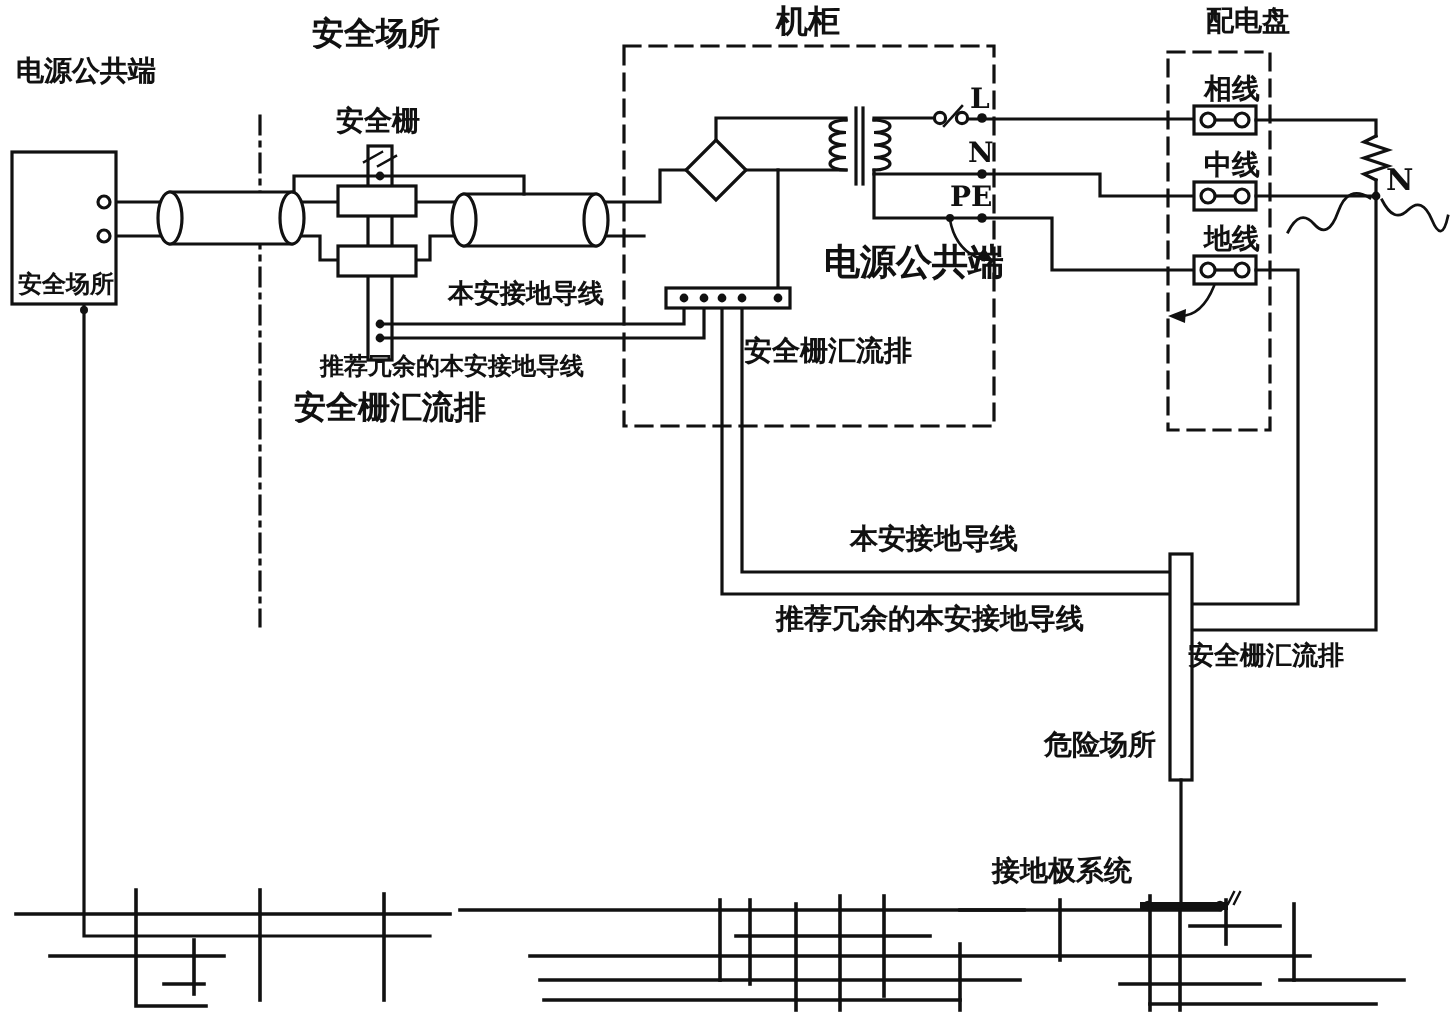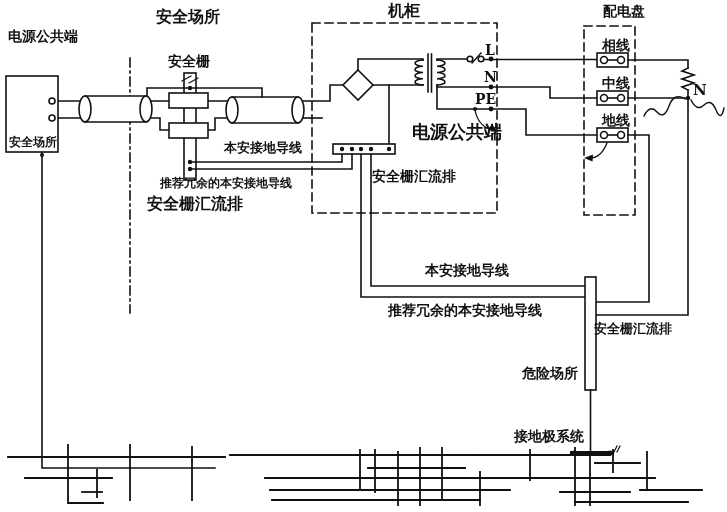--- a/index.html
+++ b/index.html
@@ -208,21 +208,21 @@
 <div class="lbl" style="left:8px;   top:29px;  font-size:14px">电源公共端</div>
 <div class="lbl" style="left:156px; top:9px;   font-size:16px">安全场所</div>
 <div class="lbl" style="left:388px; top:3px;   font-size:16px">机柜</div>
 <div class="lbl" style="left:603px; top:4px;   font-size:14px">配电盘</div>
 
 <div class="lbl" style="left:9px;   top:136px; font-size:12px">安全场所</div>
 <div class="lbl" style="left:168px; top:54px;  font-size:14px">安全栅</div>
 <div class="lbl" style="left:147px; top:196px; font-size:16px">安全栅汇流排</div>
 <div class="lbl" style="left:372px; top:169px; font-size:14px">安全栅汇流排</div>
 <div class="lbl" style="left:522px; top:366px; font-size:14px">危险场所</div>
-<div class="lbl" style="left:514px; top:429px; font-size:14px">接地极系统</div>
+<div class="lbl" style="left:496px; top:429px; font-size:14px">接地极系统</div>
 
 <div class="lbl" style="left:224px; top:141px; font-size:13px">本安接地导线</div>
 <div class="lbl" style="left:160px; top:177px; font-size:12px">推荐冗余的本安接地导线</div>
 <div class="lbl" style="left:425px; top:263px; font-size:14px">本安接地导线</div>
 <div class="lbl" style="left:388px; top:303px; font-size:14px">推荐冗余的本安接地导线</div>
 <div class="lbl" style="left:594px; top:322px; font-size:13px">安全栅汇流排</div>
 
 <div class="lbl" style="left:412px; top:123px; font-size:18px">电源公共端</div>
 <div class="lbl serif" style="left:485px; top:43px; font-size:14px">L</div>
 <div class="lbl serif" style="left:484px; top:70px; font-size:14px">N</div>

